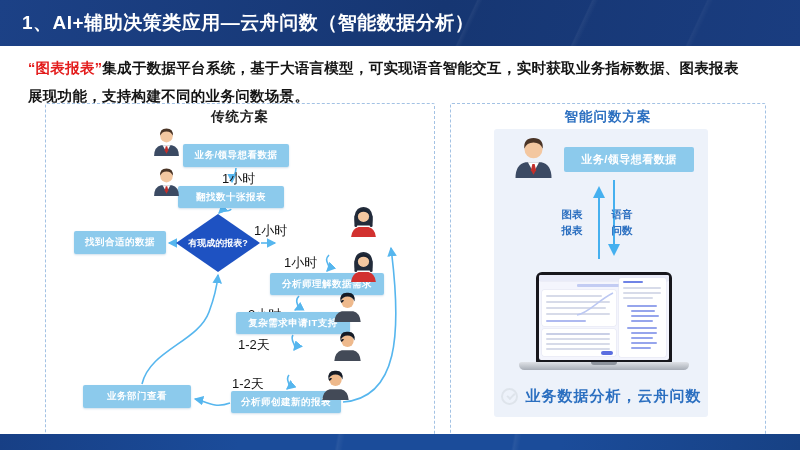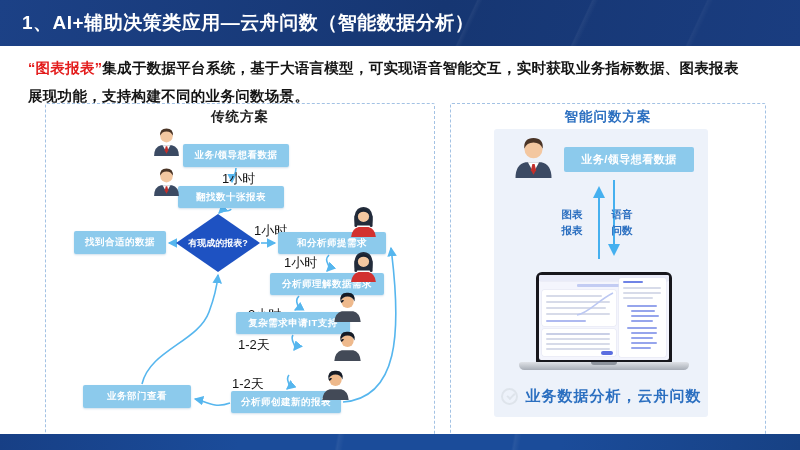--- a/index.html
+++ b/index.html
@@ -174,21 +174,20 @@
     <svg class="avatar" style="left:273px;top:263px;width:33px;height:33px">
         <use href="#av-dev"></use>
       </svg>
 
     <div class="fbox" style="left:137px;top:40px;width:106px;height:23px">业务/领导想看数据</div>
     <div class="dur" style="left:176px;top:66px">1小时</div>
     <div class="fbox" style="left:132px;top:82px;width:106px;height:22px">翻找数十张报表</div>
     <div class="diamond">有现成的报表?</div>
     <div class="fbox" style="left:28px;top:127px;width:92px;height:23px">找到合适的数据</div>
     <div class="dur" style="left:208px;top:118px">1小时</div>
-    <div class="fbox" style="left:232px;top:128px;width:108px;height:22px">和分析师提需求</div>
     <div class="dur" style="left:238px;top:150px">1小时</div>
     <div class="fbox" style="left:224px;top:169px;width:114px;height:22px">分析师理解数据需求</div>
     <div class="dur" style="left:202px;top:202px">2小时</div>
     <div class="fbox" style="left:190px;top:208px;width:114px;height:22px">复杂需求申请IT支持</div>
     <div class="dur" style="left:192px;top:232px">1-2天</div>
     <div class="dur" style="left:186px;top:271px">1-2天</div>
     <div class="fbox" style="left:37px;top:281px;width:108px;height:23px">业务部门查看</div>
     <div class="fbox" style="left:185px;top:287px;width:110px;height:22px">分析师创建新的报表</div>
   </div>
 

